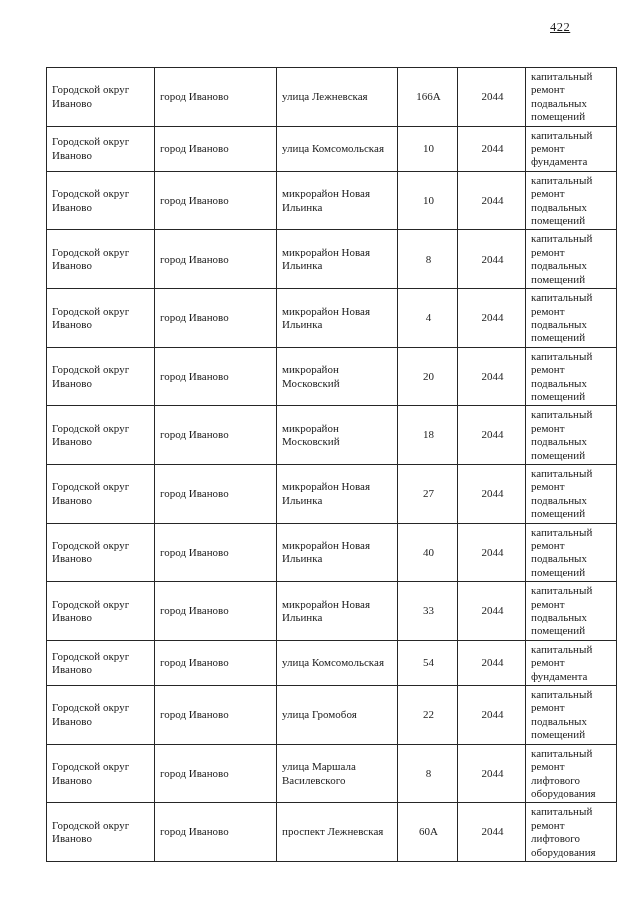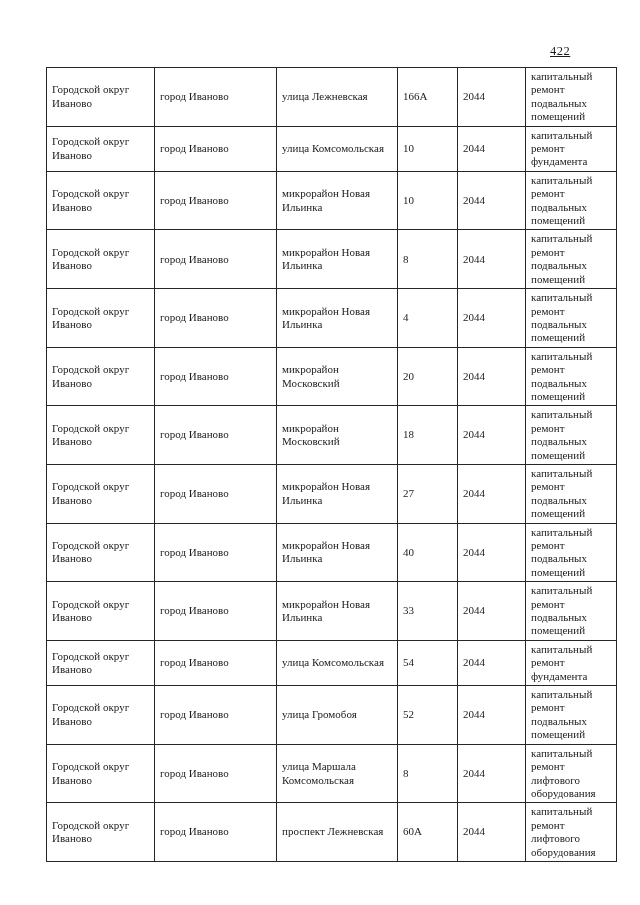--- a/index.html
+++ b/index.html
@@ -10,21 +10,21 @@
     width: 640px;
     height: 905px;
     background: #ffffff;
     position: relative;
     font-family: "Liberation Serif", "DejaVu Serif", serif;
     color: #1c1c1c;
     overflow: hidden;
   }
   .page-number {
     position: absolute;
-    top: 44px;
+    top: 20px;
     left: 550px;
     font-size: 12.5px;
     letter-spacing: 0.5px;
     text-decoration: underline;
   }
   table.repairs {
     position: absolute;
     left: 46px;
     top: 67px;
     width: 570px;
@@ -33,20 +33,21 @@
   }
   table.repairs td {
     border: 1px solid #262626;
     font-size: 11px;
     line-height: 1.22;
     padding: 2px 3px 2px 5px;
     vertical-align: middle;
     overflow-wrap: break-word;
   }
   td.c-house, td.c-year {
+    text-align: center;
     padding-left: 2px;
     padding-right: 2px;
   }
   col.w1 { width: 108px; }
   col.w2 { width: 122px; }
   col.w3 { width: 121px; }
   col.w4 { width: 60px; }
   col.w5 { width: 68px; }
   col.w6 { width: 91px; }
 </style>
@@ -150,28 +151,28 @@
         <td class="c-city">город Иваново</td>
         <td class="c-street">улица Комсомольская</td>
         <td class="c-house">54</td>
         <td class="c-year">2044</td>
         <td class="c-work">капитальный ремонт фундамента</td>
       </tr>
       <tr>
         <td class="c-district">Городской округ Иваново</td>
         <td class="c-city">город Иваново</td>
         <td class="c-street">улица Громобоя</td>
-        <td class="c-house">52</td>
+        <td class="c-house">22</td>
         <td class="c-year">2044</td>
         <td class="c-work">капитальный ремонт подвальных помещений</td>
       </tr>
       <tr>
         <td class="c-district">Городской округ Иваново</td>
         <td class="c-city">город Иваново</td>
-        <td class="c-street">улица Маршала Комсомольская</td>
+        <td class="c-street">улица Маршала Василевского</td>
         <td class="c-house">8</td>
         <td class="c-year">2044</td>
         <td class="c-work">капитальный ремонт лифтового оборудования</td>
       </tr>
       <tr>
         <td class="c-district">Городской округ Иваново</td>
         <td class="c-city">город Иваново</td>
         <td class="c-street">проспект Лежневская</td>
         <td class="c-house">60А</td>
         <td class="c-year">2044</td>

